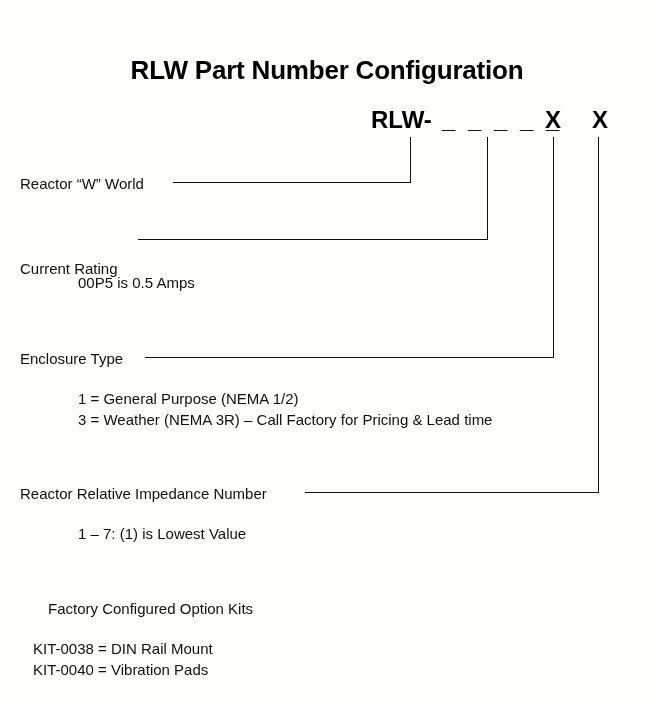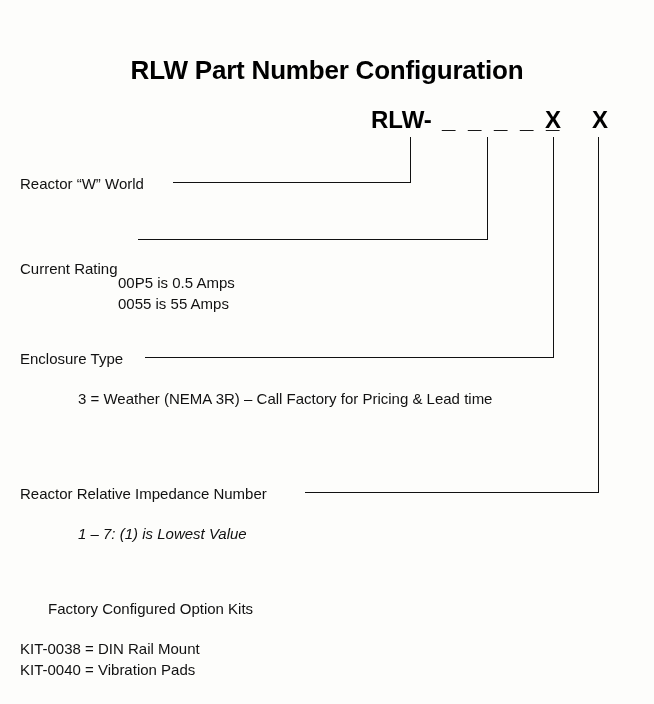--- a/index.html
+++ b/index.html
@@ -78,34 +78,34 @@
 
   <div class="vline" style="left:553px;top:137px;height:220px;"></div>
   <div class="hline" style="left:145px;top:357px;width:409px;"></div>
 
   <div class="vline" style="left:598px;top:137px;height:356px;"></div>
   <div class="hline" style="left:305px;top:492px;width:294px;"></div>
 
   <div class="label" style="top:175px;">Reactor “W” World</div>
 
   <div class="label" style="top:232px;margin-top:28px;">Current Rating</div>
-  <div class="sub" style="top:272px;margin-left:40px;">
+  <div class="sub" style="top:272px;">
     <div>00P5 is 0.5 Amps</div>
-    <div>0055 is 55 Amps</div>
   </div>
 
   <div class="label" style="top:350px;">Enclosure Type</div>
   <div class="sub" style="top:388px;">
+    <div>1 = General Purpose (NEMA 1/2)</div>
     <div>3 = Weather (NEMA 3R) – Call Factory for Pricing &amp; Lead time</div>
   </div>
 
   <div class="label" style="top:485px;">Reactor Relative Impedance Number</div>
-  <div class="sub" style="top:523px;font-style:italic;">
+  <div class="sub" style="top:523px;">
     <div>1 – 7: (1) is Lowest Value</div>
   </div>
 
   <div class="kits-head" style="top:600px;margin-left:28px;">Factory Configured Option Kits</div>
-  <div class="kits-list" style="top:638px;">
+  <div class="kits-list" style="top:638px;margin-left:13px;">
     <div>KIT-0038 = DIN Rail Mount</div>
     <div>KIT-0040 = Vibration Pads</div>
   </div>
 
 </div>
 
 </body></html>

